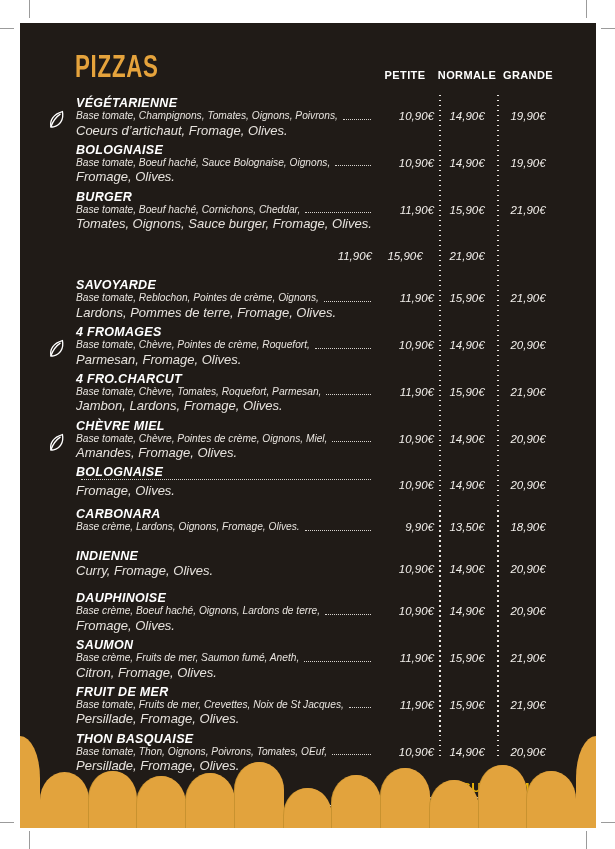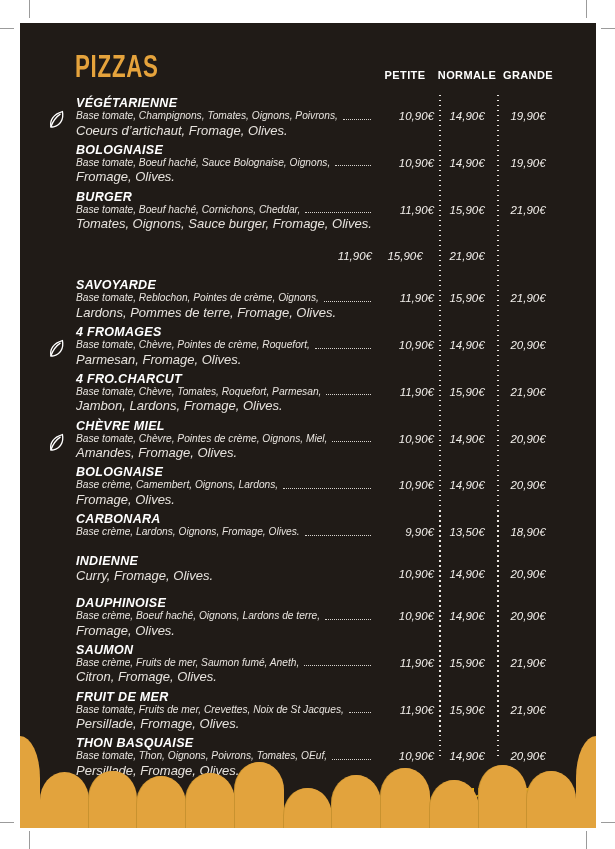--- a/index.html
+++ b/index.html
@@ -240,21 +240,20 @@
   <div class="item">
     <span class="icon-cell">
       <svg viewBox="0 0 24 24" fill="none" stroke="#ffffff" stroke-width="1.5" stroke-linecap="round" style="visibility: hidden;">
         <path d="M4.5 19.5 C4 12, 9 5.5, 20 4 C20.5 13, 15 19.5, 7.5 19.8 C6.3 19.8, 5 19.7, 4.5 19.5 Z"></path>
         <path d="M4.5 19.5 C7.5 13.5, 12 9, 17 6.5"></path>
       </svg>
     </span>
     <div class="item-main">
       <div class="item-name">BOLOGNAISE</div>
       <div class="desc-line">
-        <span class="desc1">Base crème, Camembert, Oignons, Lardons,</span>
         <span class="leader"></span>
       </div>
       <div class="desc2">Fromage, Olives.</div>
     </div>
     <div class="price p1">10,90€</div>
     <div class="price p2">14,90€</div>
     <div class="price p3">20,90€</div>
   </div>
 
   <div class="item">

